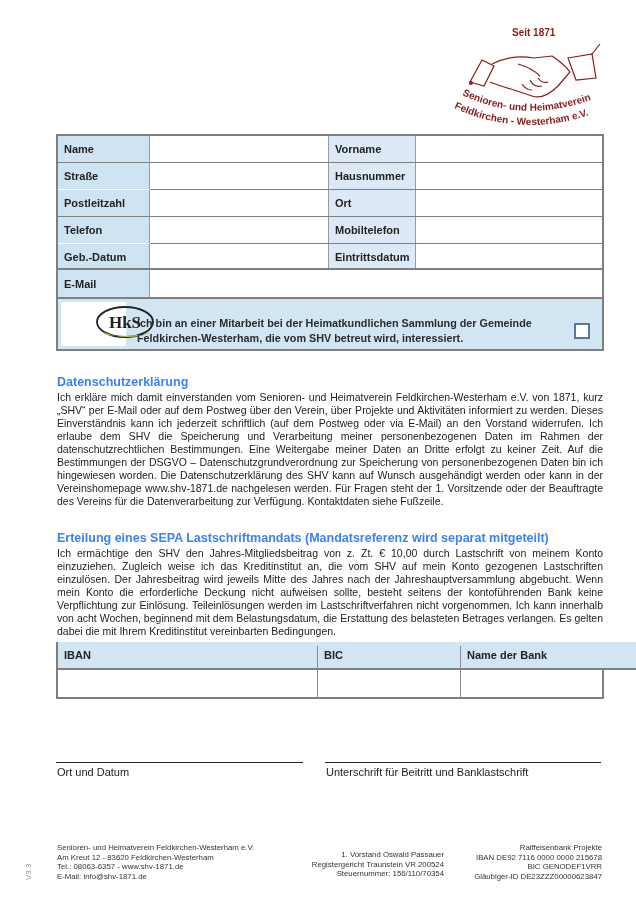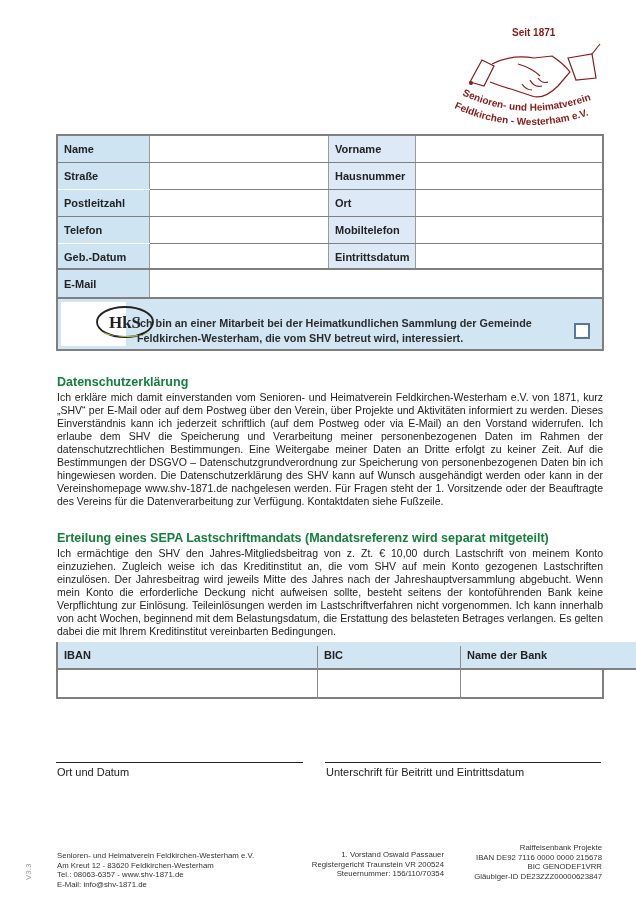--- a/index.html
+++ b/index.html
@@ -18,21 +18,21 @@
   .lab-r { left: 270px; width: 88px; background: #dde9f6; border-left: 1px solid #9a9a9a; border-right: 1px solid #9a9a9a; }
   .hline { position: absolute; left: 92px; right: 0; height: 1px; background: #808080; }
   .hline.full { left: 0; height: 2px; background: #7f7f7f; }
   .input-area { position: absolute; top: 0; height: 100%; }
 
   .hks-row { position: absolute; left: 0; top: 163px; width: 544px; height: 50px; background: #d2e5f3; }
   .hks-logo { position: absolute; left: 3px; top: 3px; width: 65px; height: 44px; background: #fff; padding-left: 32px; }
   .hks-text { position: absolute; left: 79px; top: 17px; width: 420px; font-size: 10.8px; font-weight: bold; line-height: 15px; color: #2b2b2b; }
   .hks-check { position: absolute; left: 516px; top: 24px; width: 16px; height: 16px; border: 2px solid #5a7796; background: #fff; }
 
-  .h2 { position: absolute; left: 57px; font-size: 12.5px; font-weight: bold; color: #15803d; }
+  .h2 { position: absolute; left: 57px; font-size: 12.5px; font-weight: bold; color: #3b82f6; }
   .para { position: absolute; left: 57px; width: 546px; font-size: 10.5px; line-height: 13px; text-align: justify; color: #222; }
 
   
   .bank { position: absolute; left: 56px; top: 642px; width: 548px; height: 57px; border: 2px solid #7f7f7f; border-top: none; }
   .bank-head { position: absolute; left: 0; top: 0; width: 604px; height: 28px; background: #d2e5f3; border-bottom: 2px solid #7f7f7f; padding-left: 12px; }
   .bank-col-label { position: absolute; top: 7px; font-size: 11px; font-weight: bold; color: #222; }
   .bank-vline { position: absolute; top: 4px; width: 1px; height: 53px; background: #8a8a8a; }
 
   .sig-line { position: absolute; top: 762px; height: 1px; background: #222; }
   .sig-label { position: absolute; top: 766px; font-size: 11px; color: #222; }
@@ -151,23 +151,23 @@
   <div class="bank-vline" style="left:259px;"></div>
   <div class="bank-vline" style="left:402px;"></div>
   <div style="position:absolute;left:0;top:30px;width:259px;height:25px;"></div>
   <div style="position:absolute;left:260px;top:30px;width:142px;height:25px;"></div>
   <div style="position:absolute;left:403px;top:30px;width:141px;height:25px;"></div>
 </div>
 
 <div class="sig-line" style="left:56px;width:247px;"></div>
 <div class="sig-label" style="left:57px;">Ort und Datum</div>
 <div class="sig-line" style="left:325px;width:276px;"></div>
-<div class="sig-label" style="left:326px;">Unterschrift für Beitritt und Eintrittsdatum</div>
+<div class="sig-label" style="left:326px;">Unterschrift für Beitritt und Banklastschrift</div>
 
-<div class="foot" style="left:57px;top:843px;margin-top:8px;">
+<div class="foot" style="left:57px;top:843px;">
   <div>Senioren- und Heimatverein Feldkirchen-Westerham e.V.</div>
   <div>Am Kreut 12  -  83620 Feldkirchen-Westerham</div>
   <div>Tel.: 08063-6357  -  www.shv-1871.de</div>
   <div>E-Mail: info@shv-1871.de</div>
 </div>
 <div class="foot" style="left:288px;top:850px;width:140px;text-align:right;margin-left:16px;">
   <div>1. Vorstand Oswald Passauer</div>
   <div>Registergericht Traunstein VR 200524</div>
   <div>Steuernummer: 156/110/70354</div>
 </div>

